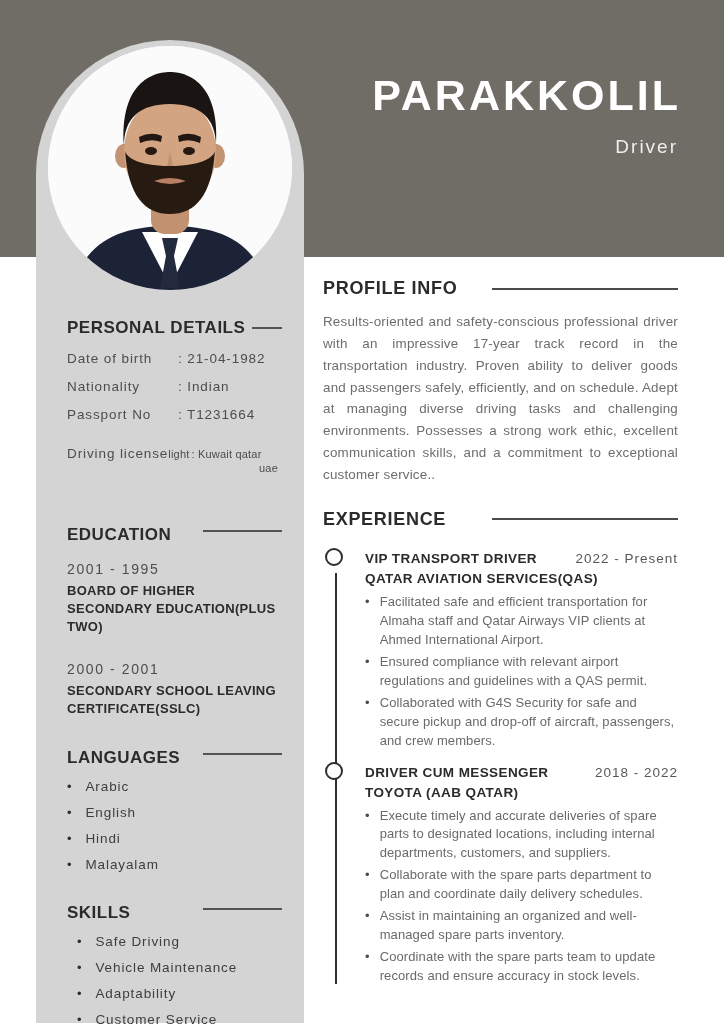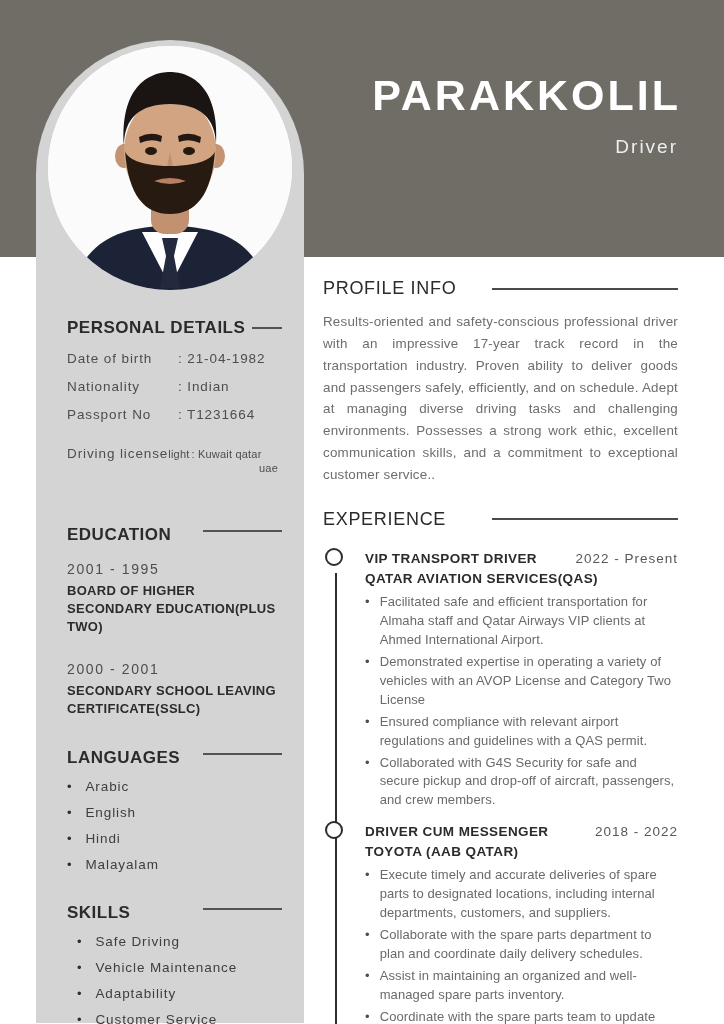--- a/index.html
+++ b/index.html
@@ -62,21 +62,21 @@
   .section-skills { margin-top:31px; }
   .side-list { list-style:none; margin-top:4px; }
   .side-list li { display:flex; align-items:baseline; font-size:13.5px; color:#3e3e3e; letter-spacing:0.9px; margin-top:11px; }
   .side-list li::before { content:"•"; color:#2e2e2e; margin-right:13px; font-size:13px; }
   .side-list.indented li { padding-left:10px; }
 
   
   .main { position:absolute; left:323px; top:278px; width:355px; }
   .main-heading {
     display:flex; align-items:center;
-    font-size:18px; font-weight:400; color:#2b2b2b; letter-spacing:0.7px; white-space:nowrap;
+    font-size:18px; font-weight:700; color:#2b2b2b; letter-spacing:0.7px; white-space:nowrap;
   }
   .main-heading .rule { margin-left:auto; width:186px; height:2px; background:#4a4a4a; }
   .profile-text {
     margin-top:12px; font-size:13.4px; color:#6d6d6d; line-height:1.63;
     text-align:justify; letter-spacing:0.2px;
   }
   .section-experience { margin-top:23px; }
 
   .jobs { position:relative; margin-top:21px; padding-left:42px; }
   .timeline {
@@ -221,21 +221,20 @@
 
         <div class="job">
           <div class="job-marker"></div>
           <div class="job-head">
             <span class="job-title-text">VIP TRANSPORT DRIVER</span>
             <span class="job-dates">2022 - Present</span>
           </div>
           <div class="job-company">QATAR AVIATION SERVICES(QAS)</div>
           <ul class="bullets">
             <li>Facilitated safe and efficient transportation for Almaha staff and Qatar Airways VIP clients at Ahmed International Airport.</li>
-            <li>Demonstrated expertise in operating a variety of vehicles with an AVOP License and Category Two License</li>
             <li>Ensured compliance with relevant airport regulations and guidelines with a QAS permit.</li>
             <li>Collaborated with G4S Security for safe and secure pickup and drop-off of aircraft, passengers, and crew members.</li>
           </ul>
         </div>
 
         <div class="job">
           <div class="job-marker"></div>
           <div class="job-head">
             <span class="job-title-text">DRIVER CUM MESSENGER</span>
             <span class="job-dates">2018 - 2022</span>

